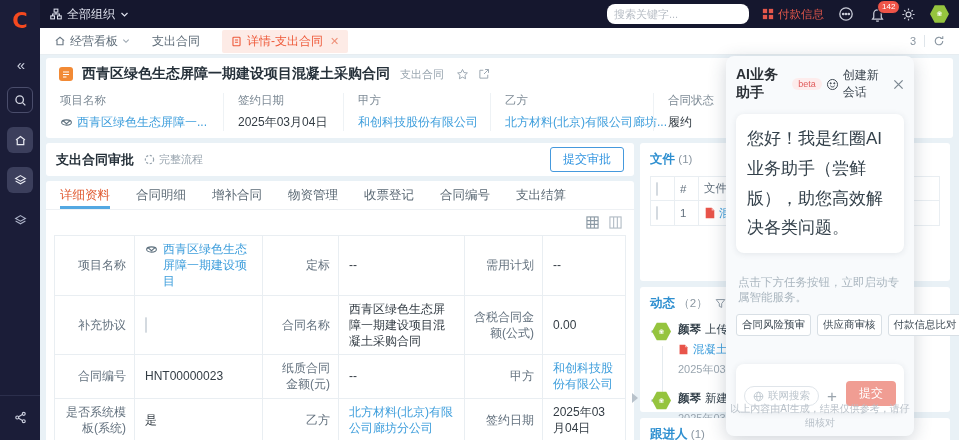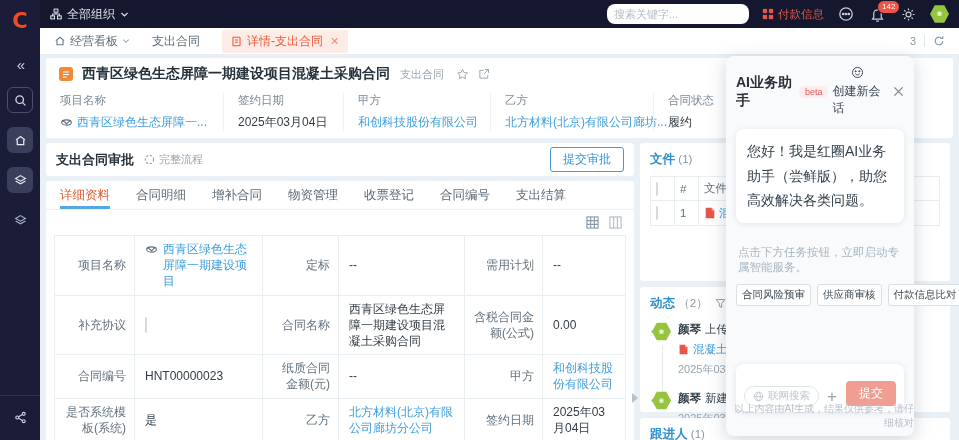--- a/index.html
+++ b/index.html
@@ -105,37 +105,37 @@
   .act-date { color:#9aa6b0; margin-top:5px; font-size:11px; white-space:nowrap; }
   .collapse-handle { position:absolute; left:-8px; top:250px; width:0; height:0;
     border-top:5px solid transparent; border-bottom:5px solid transparent; border-left:6px solid #b8c2cb; cursor:pointer; }
 
   
   .ai-panel { position:absolute; left:726px; top:56px; width:188px; height:380px; background:#f8fafc;
     border-radius:8px; box-shadow:0 4px 18px rgba(40,60,80,.22); z-index:10; padding:10px; }
   .ai-head { display:flex; align-items:center; gap:4px; }
   .ai-title { font-size:14px; font-weight:bold; color:#2b3036; }
   .beta-pill { background:#fdecec; color:#e05c5c; font-size:9px; padding:1px 6px; border-radius:8px; }
-  .ai-head-right { margin-left:auto; display:flex; align-items:center; gap:4px; color:#3c4650; font-size:12px; cursor:pointer;flex-direction:column; }
+  .ai-head-right { margin-left:auto; display:flex; align-items:center; gap:4px; color:#3c4650; font-size:12px; cursor:pointer; }
   .ai-close { margin-left:6px; cursor:pointer; display:flex; }
   .ai-msg-card { margin-top:12px; background:#fff; border-radius:8px; box-shadow:0 1px 6px rgba(40,60,80,.10);
-    padding:10px 11px; font-size:14px; line-height:1.75; color:#33404a; }
+    padding:10px 11px; font-size:17px; line-height:1.75; color:#33404a; }
   .ai-hint { margin-top:22px; color:#aab6bf; font-size:11.5px; padding-left:2px; }
   .ai-task-row { display:flex; gap:6px; margin-top:9px; }
   .task-btn { border:1px solid #d8dfe5; background:#fff; border-radius:3px; font-size:10.5px; color:#3e4a54;
     padding:3px 5px; cursor:pointer; white-space:nowrap; font-family:inherit; }
   .ai-input-card { position:absolute; left:10px; right:10px; bottom:24px; height:48px; background:#fff;
     border-radius:8px; box-shadow:0 1px 6px rgba(40,60,80,.10); display:flex; align-items:flex-end; padding:6px 8px; }
   .web-pill { display:flex; align-items:center; gap:4px; border:1px solid #e0e5ea; color:#bcc5cd;
     border-radius:12px; font-size:10.5px; padding:2px 8px; cursor:pointer; background:#fff; font-family:inherit;}
   .ai-input-spacer { flex:1; }
   .plus-btn { color:#9aa4ad; font-size:17px; line-height:1; margin:0 9px 1px 0; cursor:pointer; }
   .ai-submit { background:#f09d93; color:#fff; border:0; border-radius:4px; font-size:12px;
     padding:4px 13px; cursor:pointer; font-family:Liberation Sans, sans-serif; }
-  .ai-disclaimer { position:absolute; left:0; right:0; bottom:6px; text-align:right; font-size:10px; color:#b9c1c9;margin-top:21px; }
+  .ai-disclaimer { position:absolute; left:0; right:0; bottom:6px; text-align:center; font-size:10px; color:#b9c1c9;margin-top:21px; }
 </style>
 </head>
 <body>
 
 <div class="sidebar">
   <div class="logo">C</div>
   <div class="collapse">«</div>
   <div class="side-btn outlined">
     <span>
       <svg width="13" height="13" viewBox="0 0 16 16" fill="none" stroke="#d5d8e4" stroke-width="1.6">

